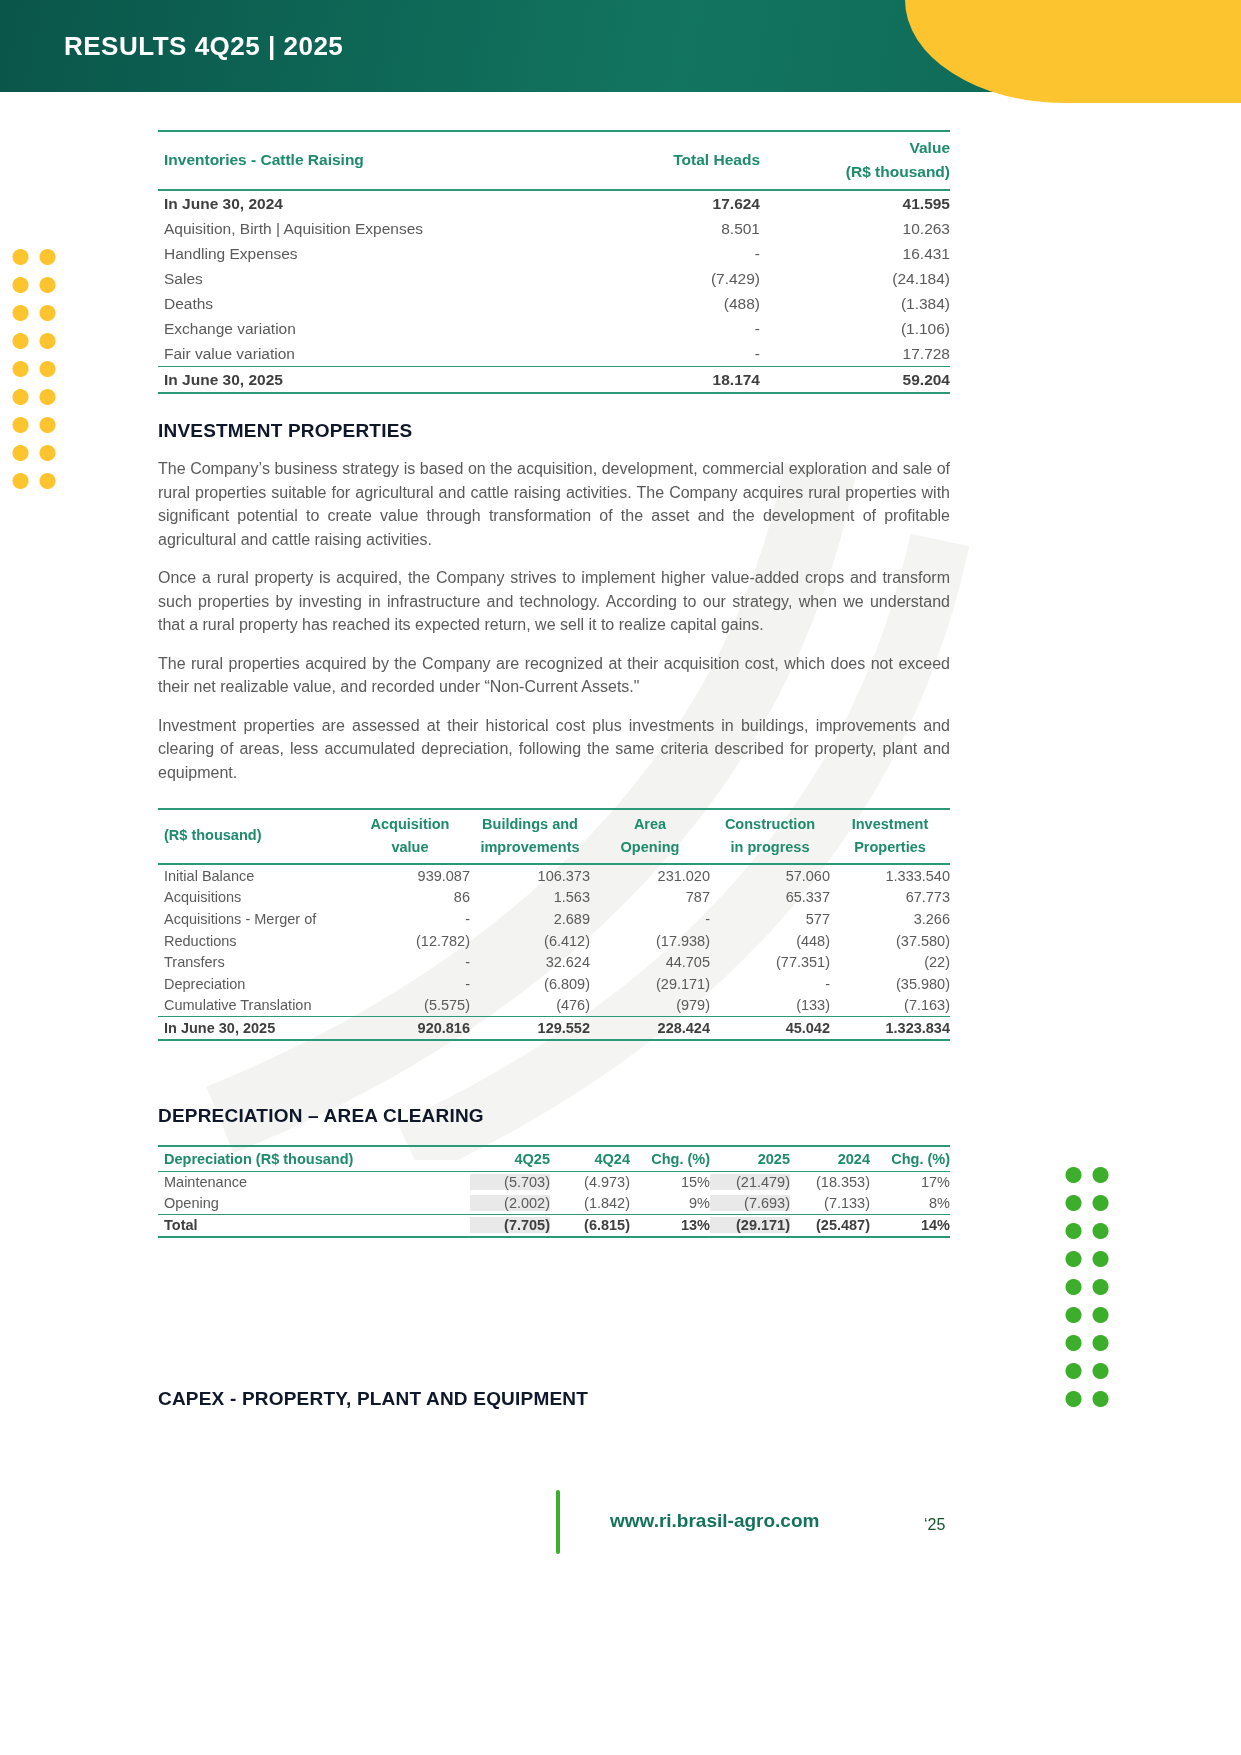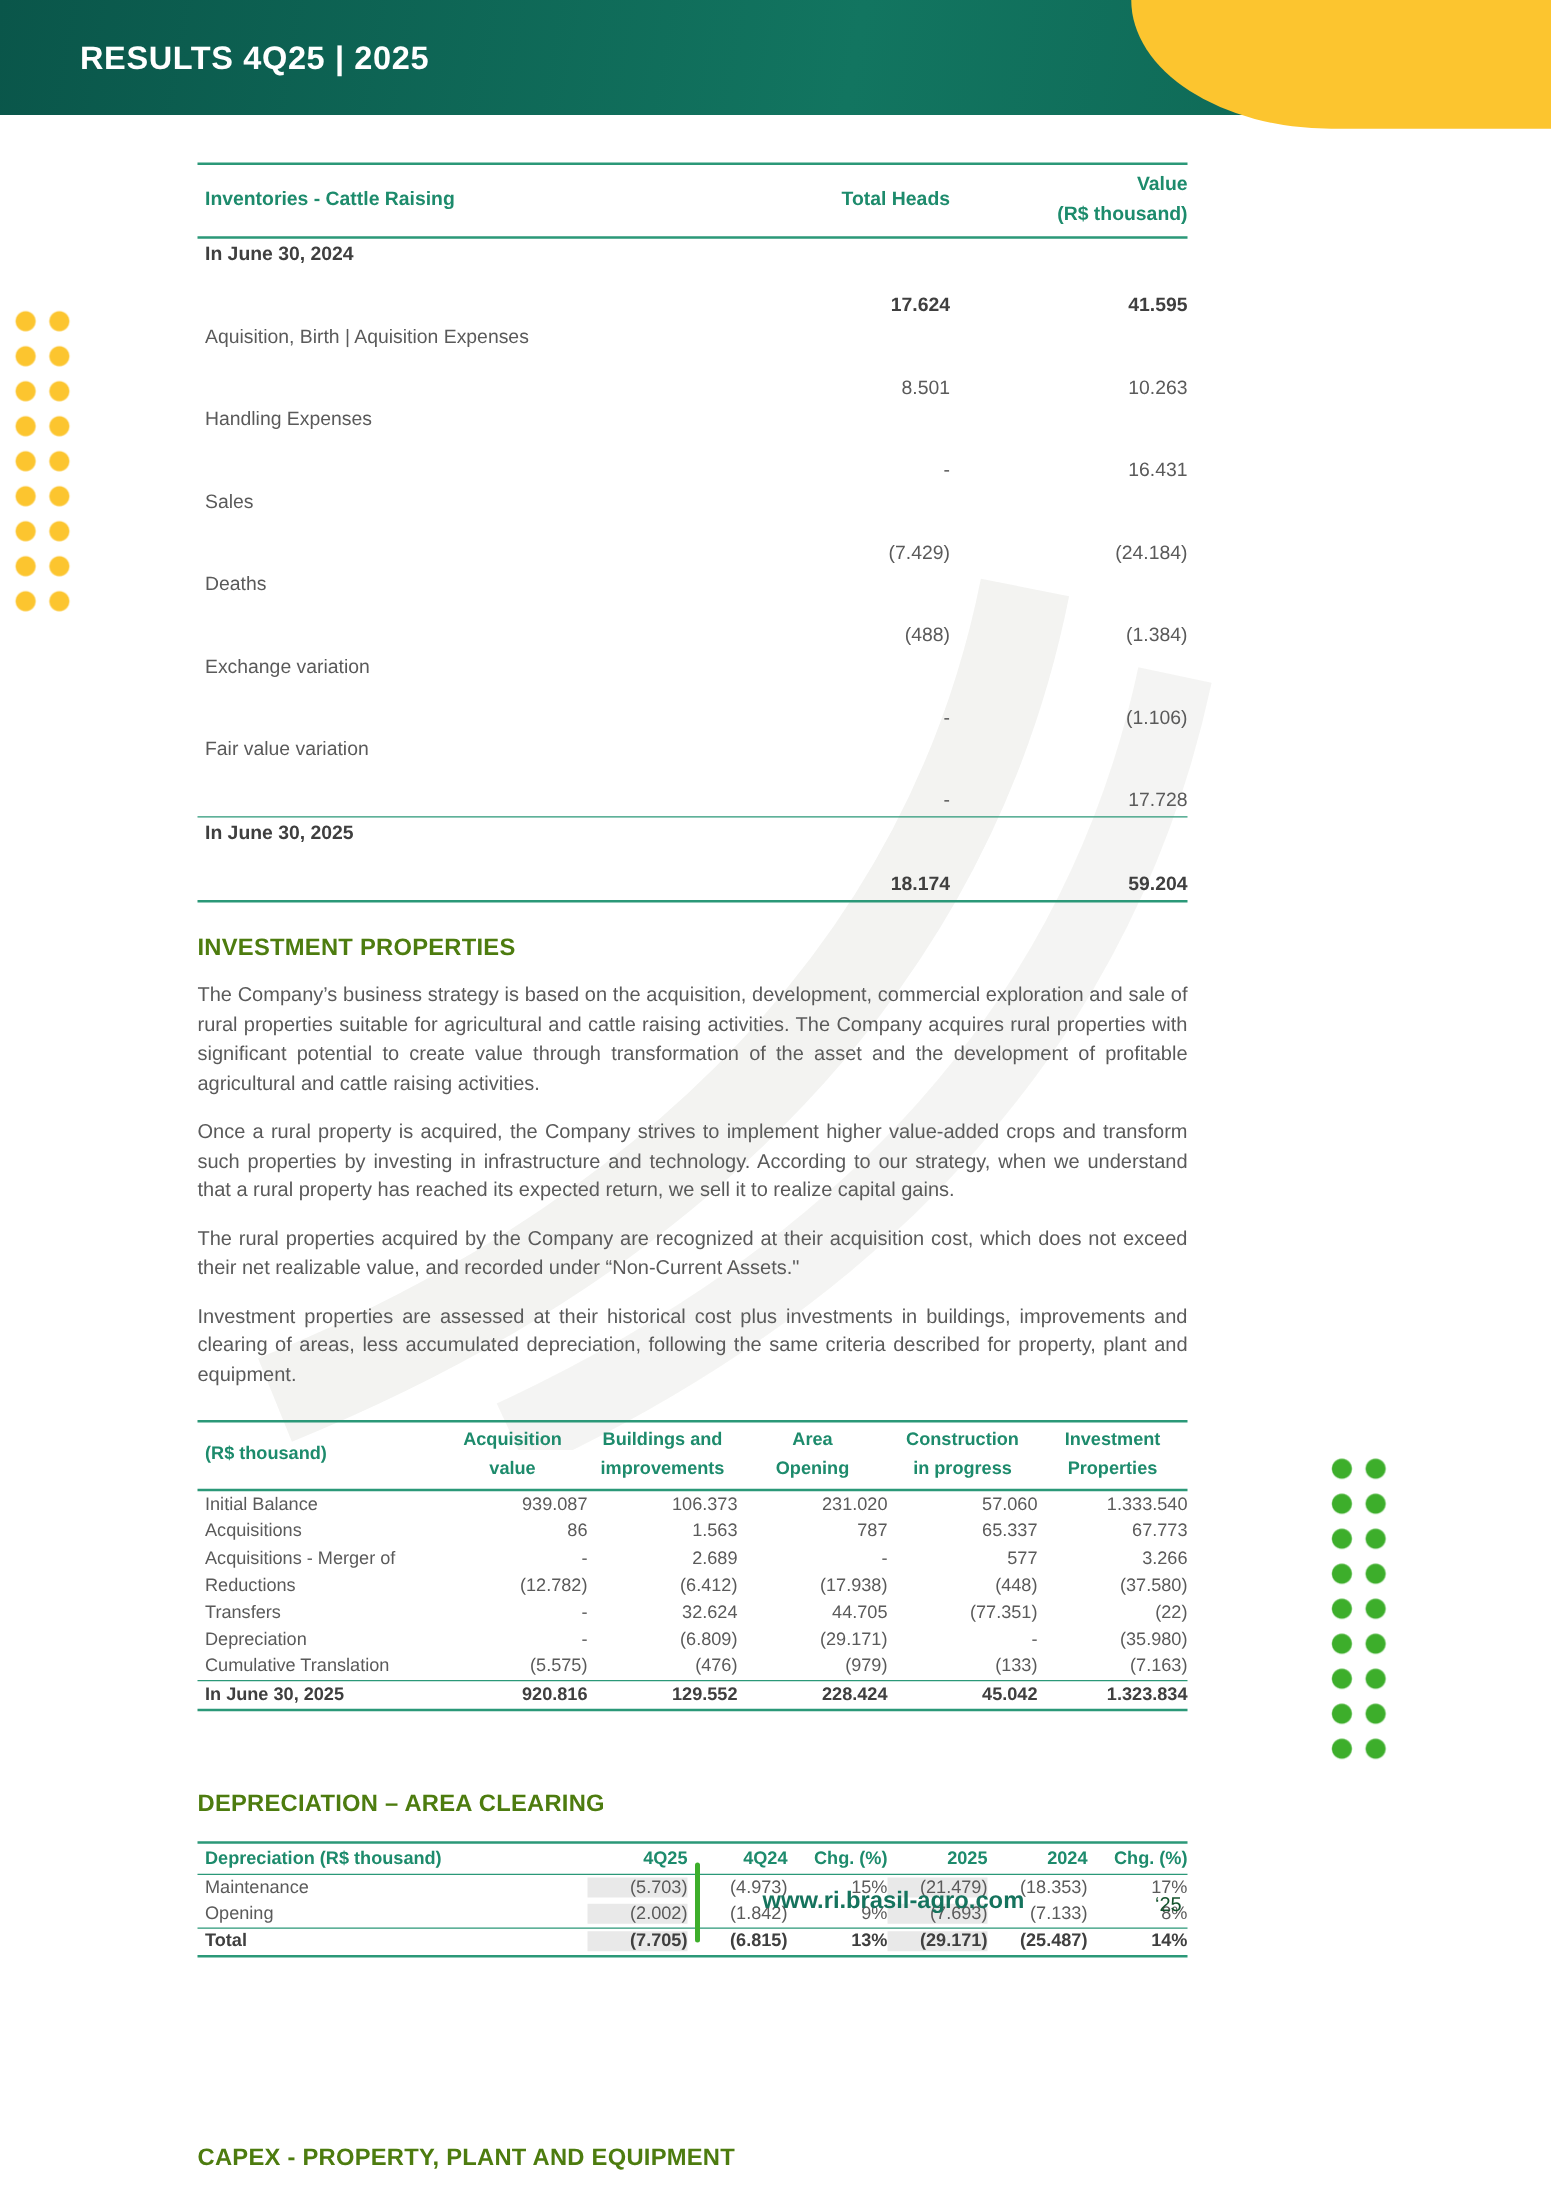--- a/index.html
+++ b/index.html
@@ -42,26 +42,26 @@
   .t1-header {
     display:flex; align-items:center;
     border-top:2px solid #2b9878; border-bottom:2px solid #2b9878;
     padding:4px 0 5px; color:#1d8b6c; font-weight:bold; font-size:15.5px;
   }
   .t1-title { flex:1; padding-left:6px; }
   .t1-col-heads { width:190px; text-align:right; }
   .t1-col-value { width:190px; text-align:right; line-height:1.55; }
   .t1-row { display:flex; font-size:15.5px; color:#5a5a5a; padding:3.5px 0; }
   .t1-row .lbl { flex:1; padding-left:6px; }
-  .t1-row .num { width:190px;margin-top:41px; }
+  .t1-row .num { width:190px; }
   .t1-row.bold { font-weight:bold; color:#3f3f3f; }
   .t1-row.last { border-top:1.5px solid #2b9878; border-bottom:2px solid #2b9878; }
 
   
-  .section-heading { margin-top:26px; font-size:19px; font-weight:bold; color:#4d7c0f; letter-spacing:.2px; }
+  .section-heading { margin-top:26px; font-size:19px; font-weight:bold; color:#0f172a; letter-spacing:.2px; }
   .para { margin-top:15px; font-size:16px; line-height:23.5px; color:#5a5a5a; text-align:justify; }
 
   
   .t2 { margin-top:24px; }
   .t2-header {
     display:flex; align-items:center;
     border-top:2px solid #2b9878; border-bottom:2px solid #2b9878;
     padding:3px 0 5px; color:#1d8b6c; font-weight:bold; font-size:14.5px; line-height:1.55;
   }
   .t2-corner { width:192px; padding-left:6px; }

